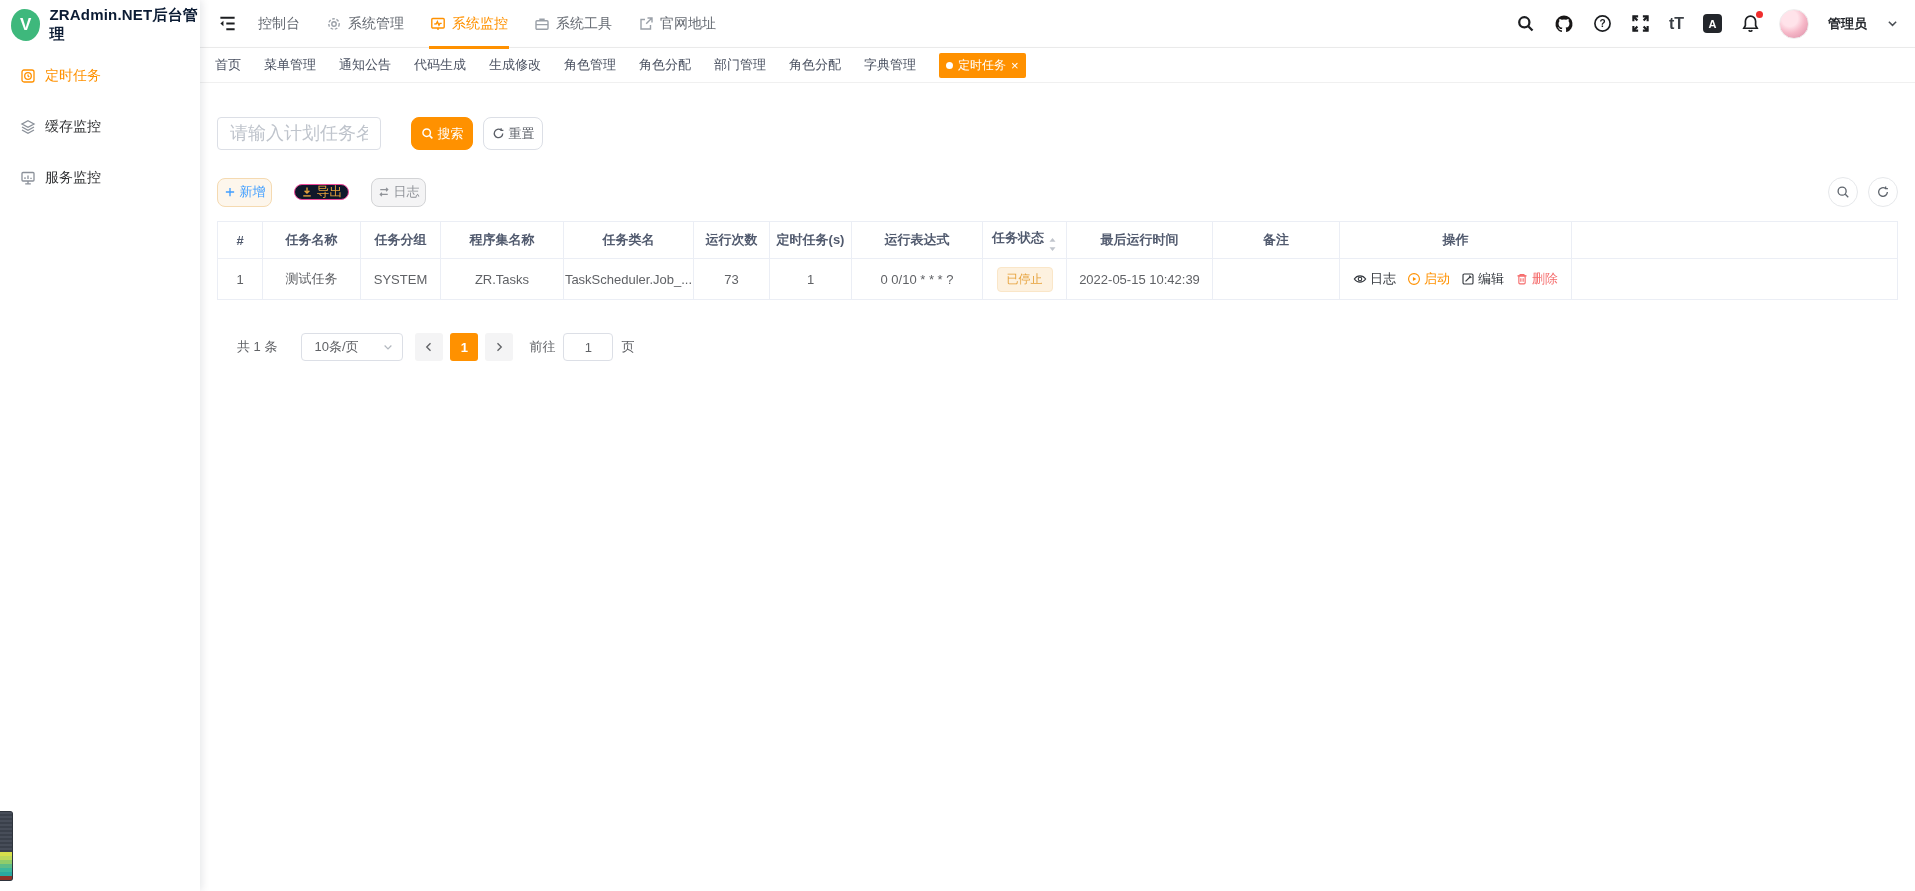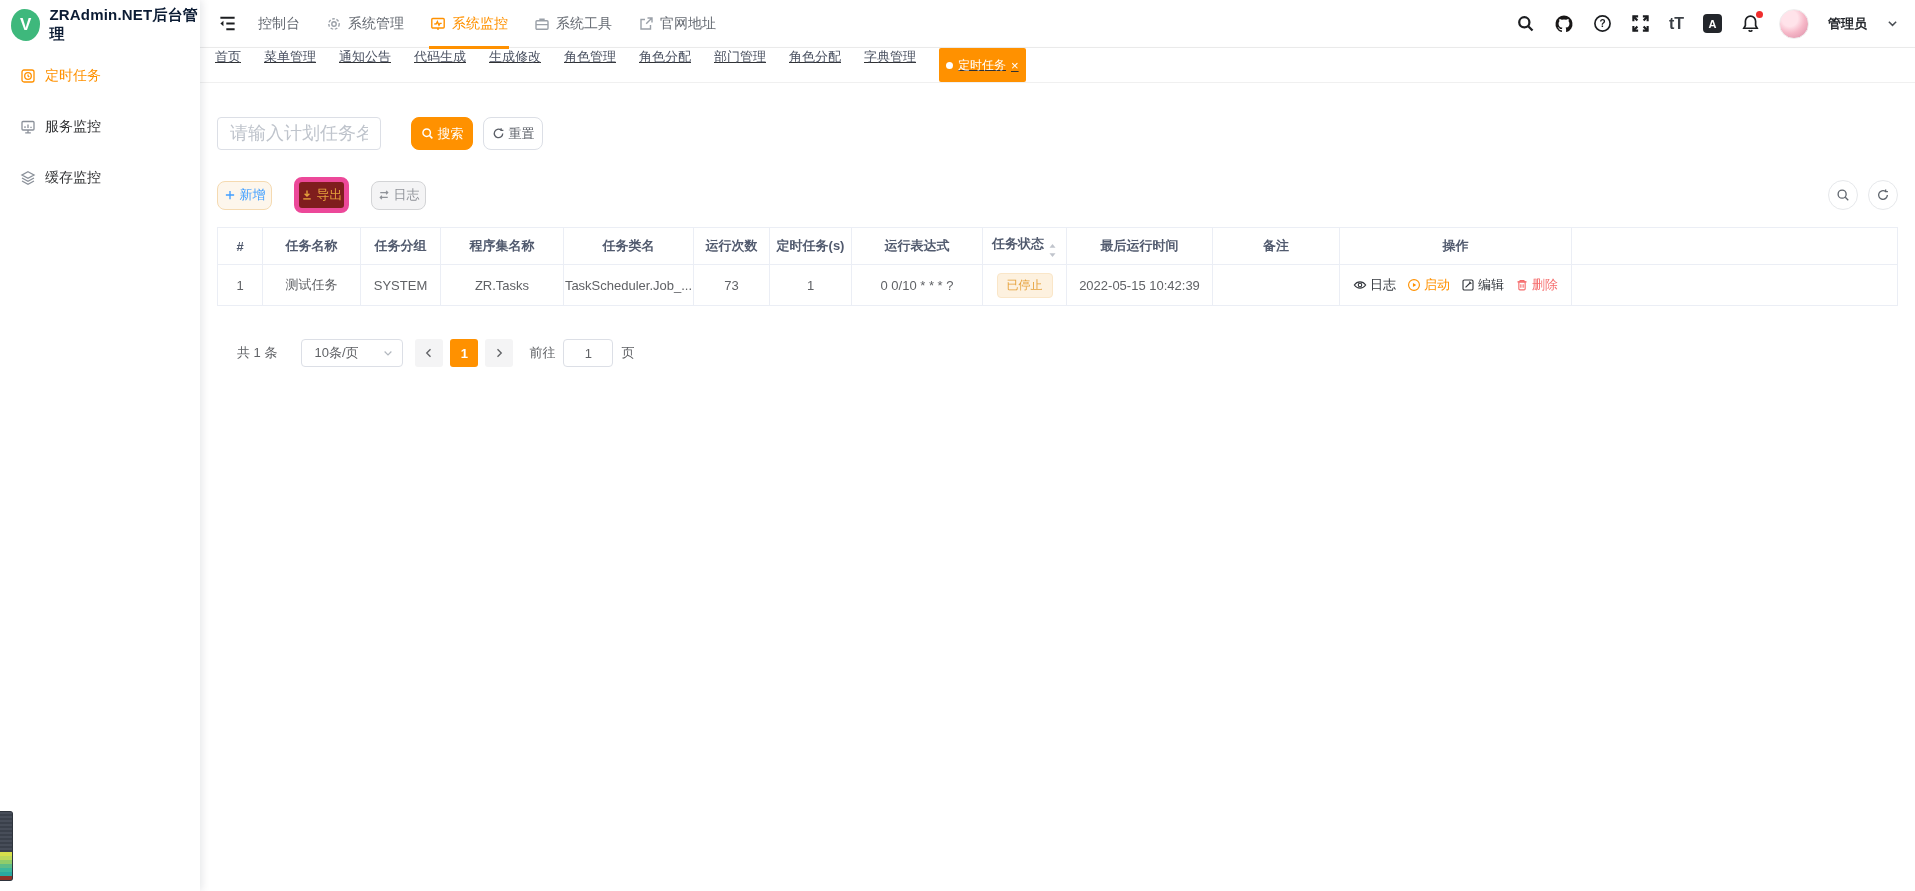--- a/index.html
+++ b/index.html
@@ -31,39 +31,39 @@
   .nav-right .tool { cursor:pointer; display:flex; align-items:center; justify-content:center; }
   .fontsize-label { font-weight:bold; font-size:16px; color:#3a3f45; }
   .translate-box { width:19px; height:19px; background:#23262b; border-radius:4px; color:#fff; font-size:11px; font-weight:bold; display:flex; align-items:center; justify-content:center; }
   .bell-wrap { position:relative; }
   .bell-dot { position:absolute; top:-3px; right:-3px; width:7px; height:7px; background:#f02d2d; border-radius:50%; }
   .avatar { width:30px; height:30px; border-radius:50%; background:radial-gradient(circle at 35% 30%, #ffe3ea 0 30%, #f6b8c8 55%, #d98aa4 100%); border:1px solid #eee; cursor:pointer; }
   .user-name { font-size:13px; font-weight:bold; color:#23262b; cursor:pointer; }
   .user-caret { color:#4a4f55; cursor:pointer; }
 
   
-  .tabbar { height:35px; display:flex; gap:23px; padding:0 15px; background:#fff; border-bottom:1px solid #f0f0f0; box-shadow:0 1px 4px rgba(0,21,41,.06);text-decoration:underline; }
+  .tabbar { height:35px; display:flex; align-items:center; gap:23px; padding:0 15px; background:#fff; border-bottom:1px solid #f0f0f0; box-shadow:0 1px 4px rgba(0,21,41,.06); }
   .tab { font-size:13px; color:#495060; cursor:pointer; white-space:nowrap; }
   .tab.active { background:#ff9100; color:#fff; font-size:12px; padding:4px 7px; border-radius:2px; display:flex; align-items:center; gap:5px; }
   .tab-dot { width:7px; height:7px; background:#fff; border-radius:50%; }
   .tab-close { font-size:13px; line-height:1; cursor:pointer; }
 
   
   .content { flex:1; background:#fff; padding:0 17px; position:relative; }
 
   .search-row { margin-top:34px; display:flex; align-items:center; }
   .search-input { width:164px; height:33px; border:1px solid #dcdfe6; border-radius:4px; padding:1px 12px; font-size:18px; color:#606266; outline:none; font-family:inherit; }
   .search-input::placeholder { color:#bfc4cc; }
   .btn { display:inline-flex; align-items:center; justify-content:center; gap:4px; border-radius:8px; cursor:pointer; font-size:13px; font-family:inherit; }
   .btn-search { margin-left:30px; width:62px; height:33px; background:#ff9100; border:1px solid #ff9100; color:#fff; }
   .btn-reset { margin-left:10px; width:60px; height:33px; background:#fff; border:1px solid #dcdfe6; color:#5a5e66; }
 
   .toolbar-row { margin-top:27px; display:flex; align-items:center; }
   .btn-add { width:55px; height:29px; background:#fdf6ec; border:1px solid #f5dab1; color:#409eff; }
-  .btn-export { margin-left:22px; width:55px; height:36px; background:#7f1d1d; border:5px solid #ec4899; color:#e6a23c; }
+  .btn-export { margin-left:22px; width:55px; height:16px; background:#0f172a; border:1px solid #ec4899; color:#e6a23c; }
   .btn-log { margin-left:22px; width:55px; height:29px; background:#f4f4f5; border:1px solid #d3d4d6; color:#909399; }
   .circle-btns { margin-left:auto; display:flex; gap:10px; }
   .circle-btn { width:30px; height:30px; border-radius:50%; border:1px solid #e6e8eb; background:#fff; display:flex; align-items:center; justify-content:center; color:#5f656d; cursor:pointer; }
 
   
   table.grid { margin-top:14px; width:100%; border-collapse:collapse; table-layout:fixed; }
   .grid th { height:37px; border:1px solid #ebeef5; font-size:13px; color:#515a6e; font-weight:bold; text-align:center; background:#fff; }
   .grid td { height:41px; border:1px solid #ebeef5; font-size:13px; color:#606266; text-align:center; overflow:hidden; text-overflow:ellipsis; white-space:nowrap; }
   .th-sort { display:inline-flex; flex-direction:column; gap:1px; vertical-align:-2px; margin-left:4px; cursor:pointer; }
   .status-badge { display:inline-block; padding:3px 9px; background:#fdf1df; border:1px solid #fae6c8; color:#e6a23c; border-radius:4px; font-size:12px; }
@@ -109,36 +109,36 @@
           <rect x="2" y="2" width="12" height="12" rx="2"></rect>
           <circle cx="8" cy="8" r="3.3"></circle>
           <path d="M8 6.4V8l1.3.9"></path>
         </svg>
     </span>
     <span>定时任务</span>
   </div>
   <div class="side-item">
     <span class="si-icon">
       <svg width="16" height="16" viewBox="0 0 16 16" fill="none" stroke="currentColor" stroke-width="1.3">
+          <path d="M8 1.8 14 5 8 8.2 2 5Z"></path>
+          <path d="m2 8 6 3.2L14 8"></path>
+          <path d="m2 11 6 3.2L14 11"></path>
+        </svg>
+    </span>
+    <span>缓存监控</span>
+  </div>
+  <div class="side-item">
+    <span class="si-icon">
+      <svg width="16" height="16" viewBox="0 0 16 16" fill="none" stroke="currentColor" stroke-width="1.3">
           <rect x="2" y="2.5" width="12" height="8.5" rx="1"></rect>
           <path d="M5 9V7.2M8 9V5.4M11 9V7.8"></path>
           <path d="M8 11v2.2M5.2 13.8h5.6"></path>
         </svg>
     </span>
     <span>服务监控</span>
-  </div>
-  <div class="side-item">
-    <span class="si-icon">
-      <svg width="16" height="16" viewBox="0 0 16 16" fill="none" stroke="currentColor" stroke-width="1.3">
-          <path d="M8 1.8 14 5 8 8.2 2 5Z"></path>
-          <path d="m2 8 6 3.2L14 8"></path>
-          <path d="m2 11 6 3.2L14 11"></path>
-        </svg>
-    </span>
-    <span>缓存监控</span>
   </div>
 </aside>
 
 <div class="main">
 
   <header class="navbar">
     <span class="collapse-btn">
       <svg width="19" height="19" viewBox="0 0 16 16" fill="none" stroke="currentColor" stroke-width="1.6">
           <path d="M2 3.2h12M7 8h7M7 12.8h7"></path>
           <path d="M4.6 5.6 2 8l2.6 2.4Z" fill="currentColor" stroke-width="0"></path>

